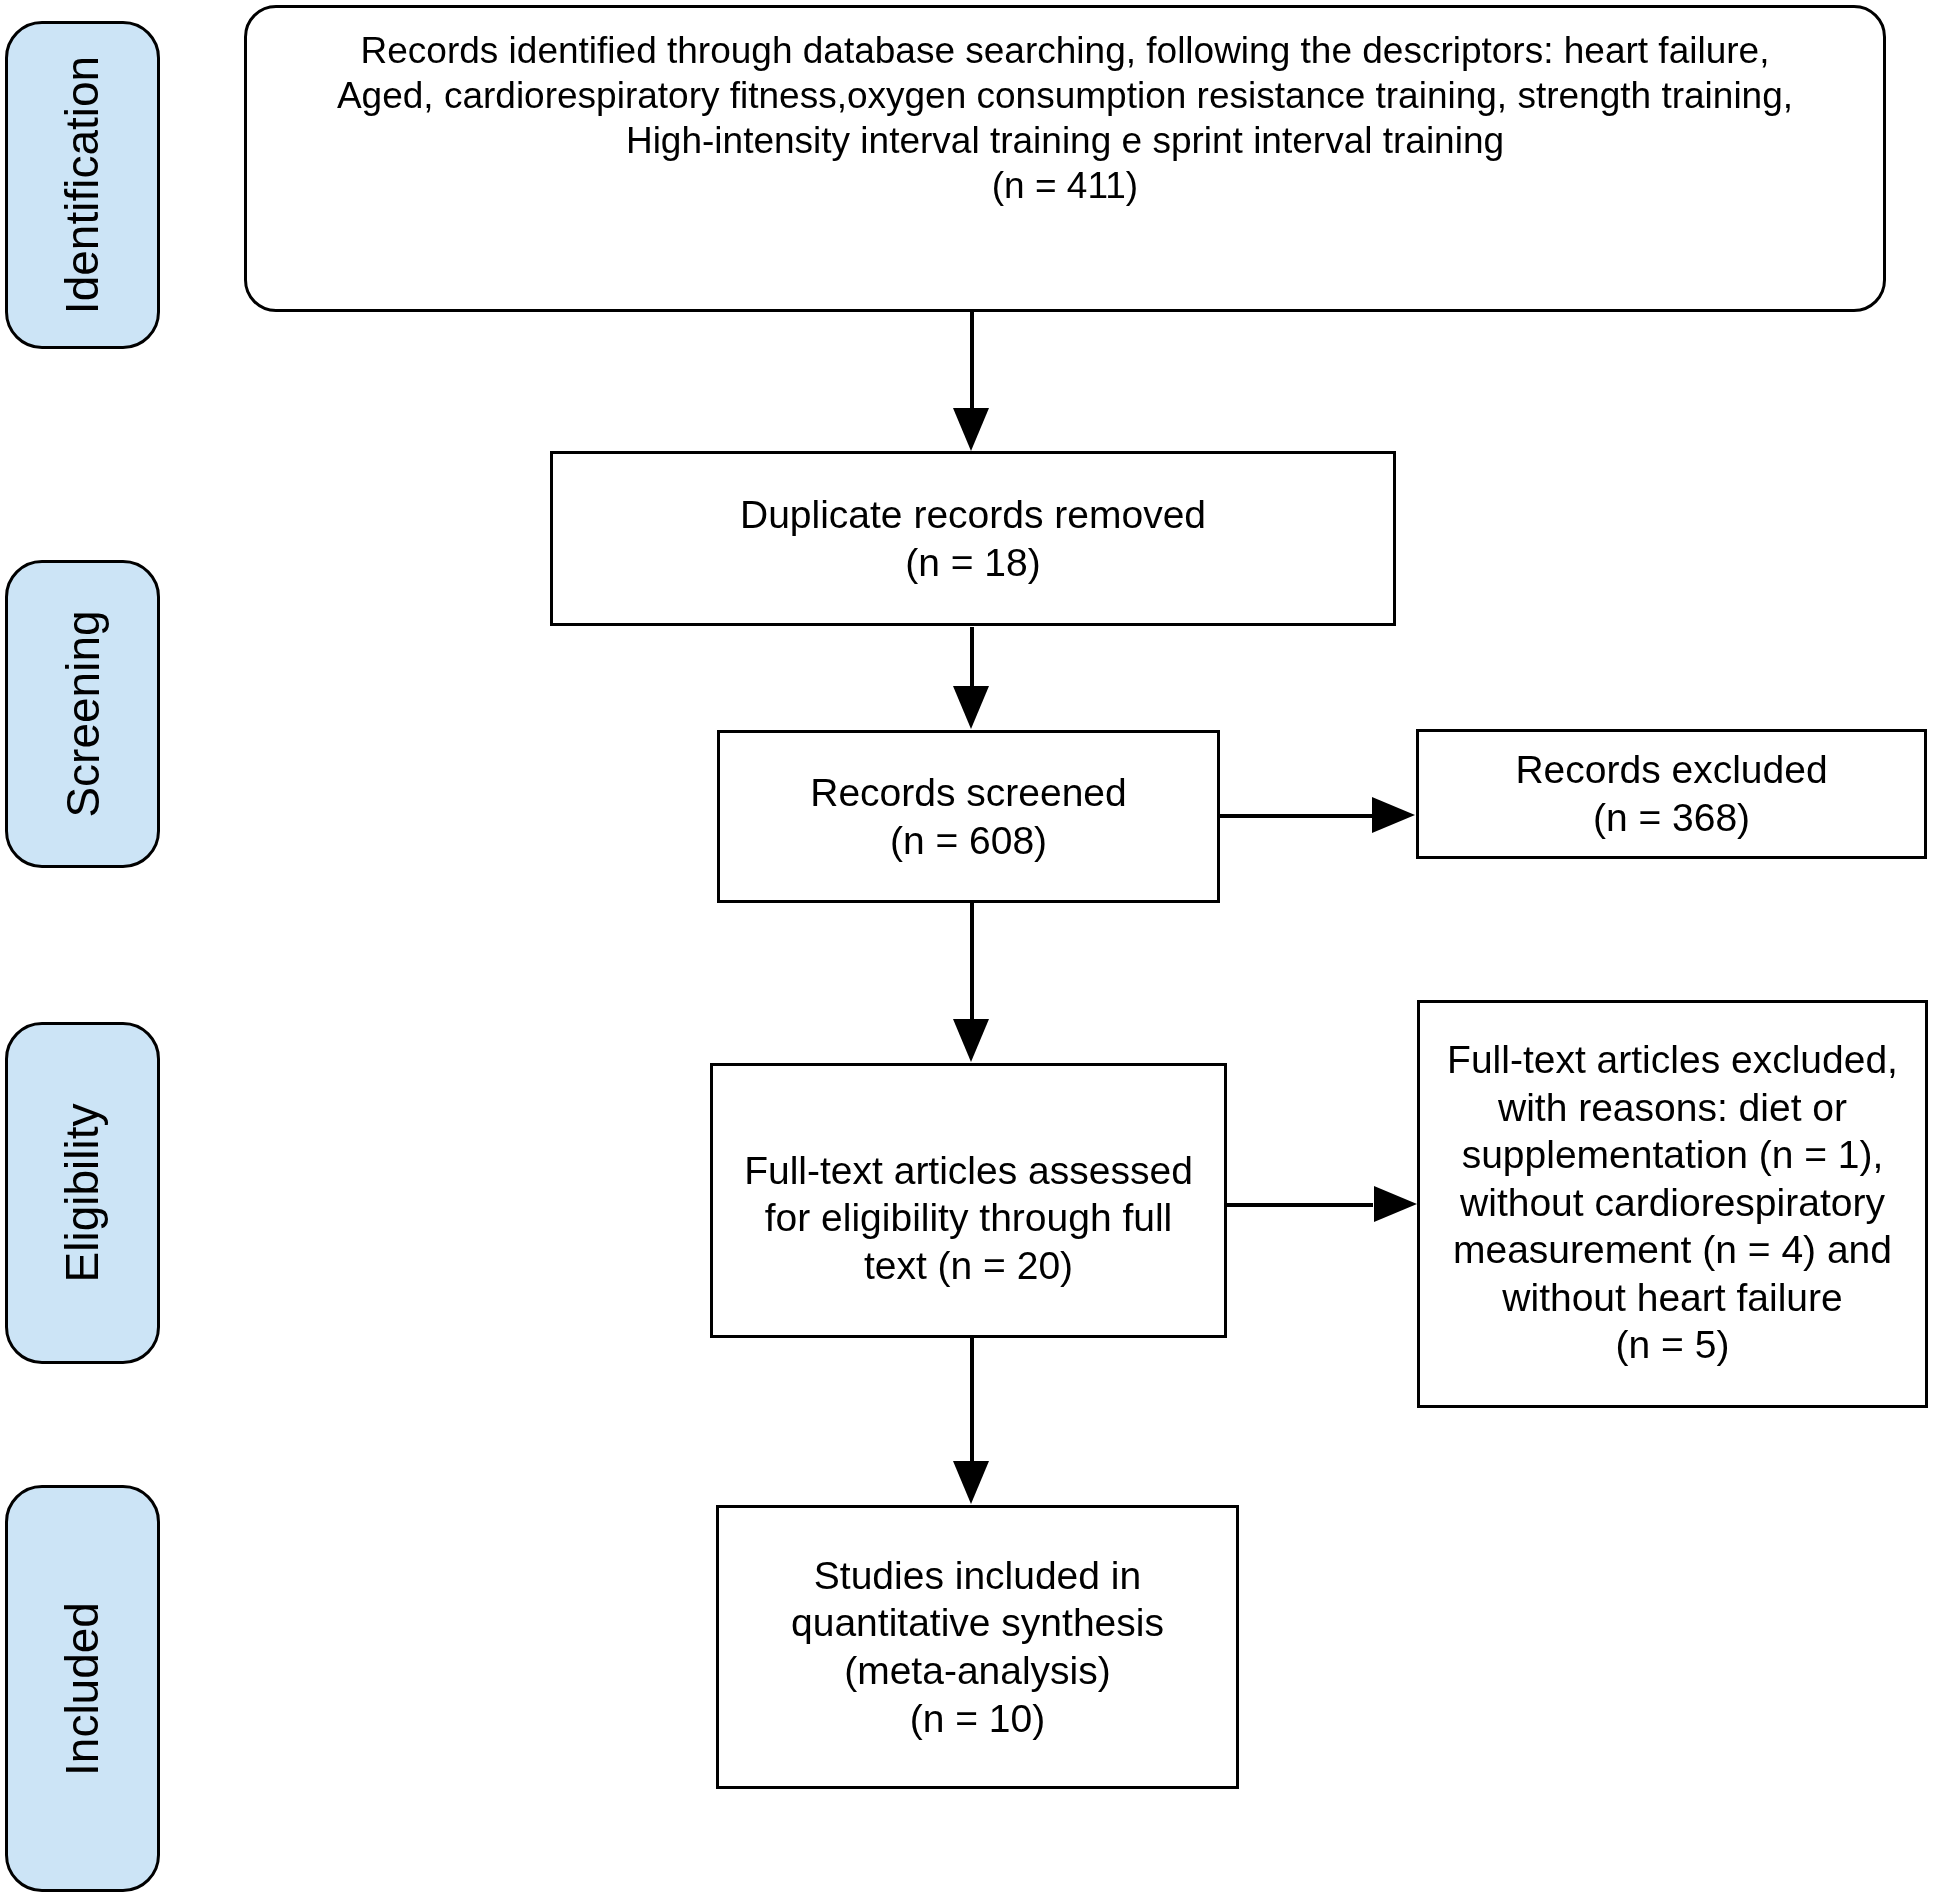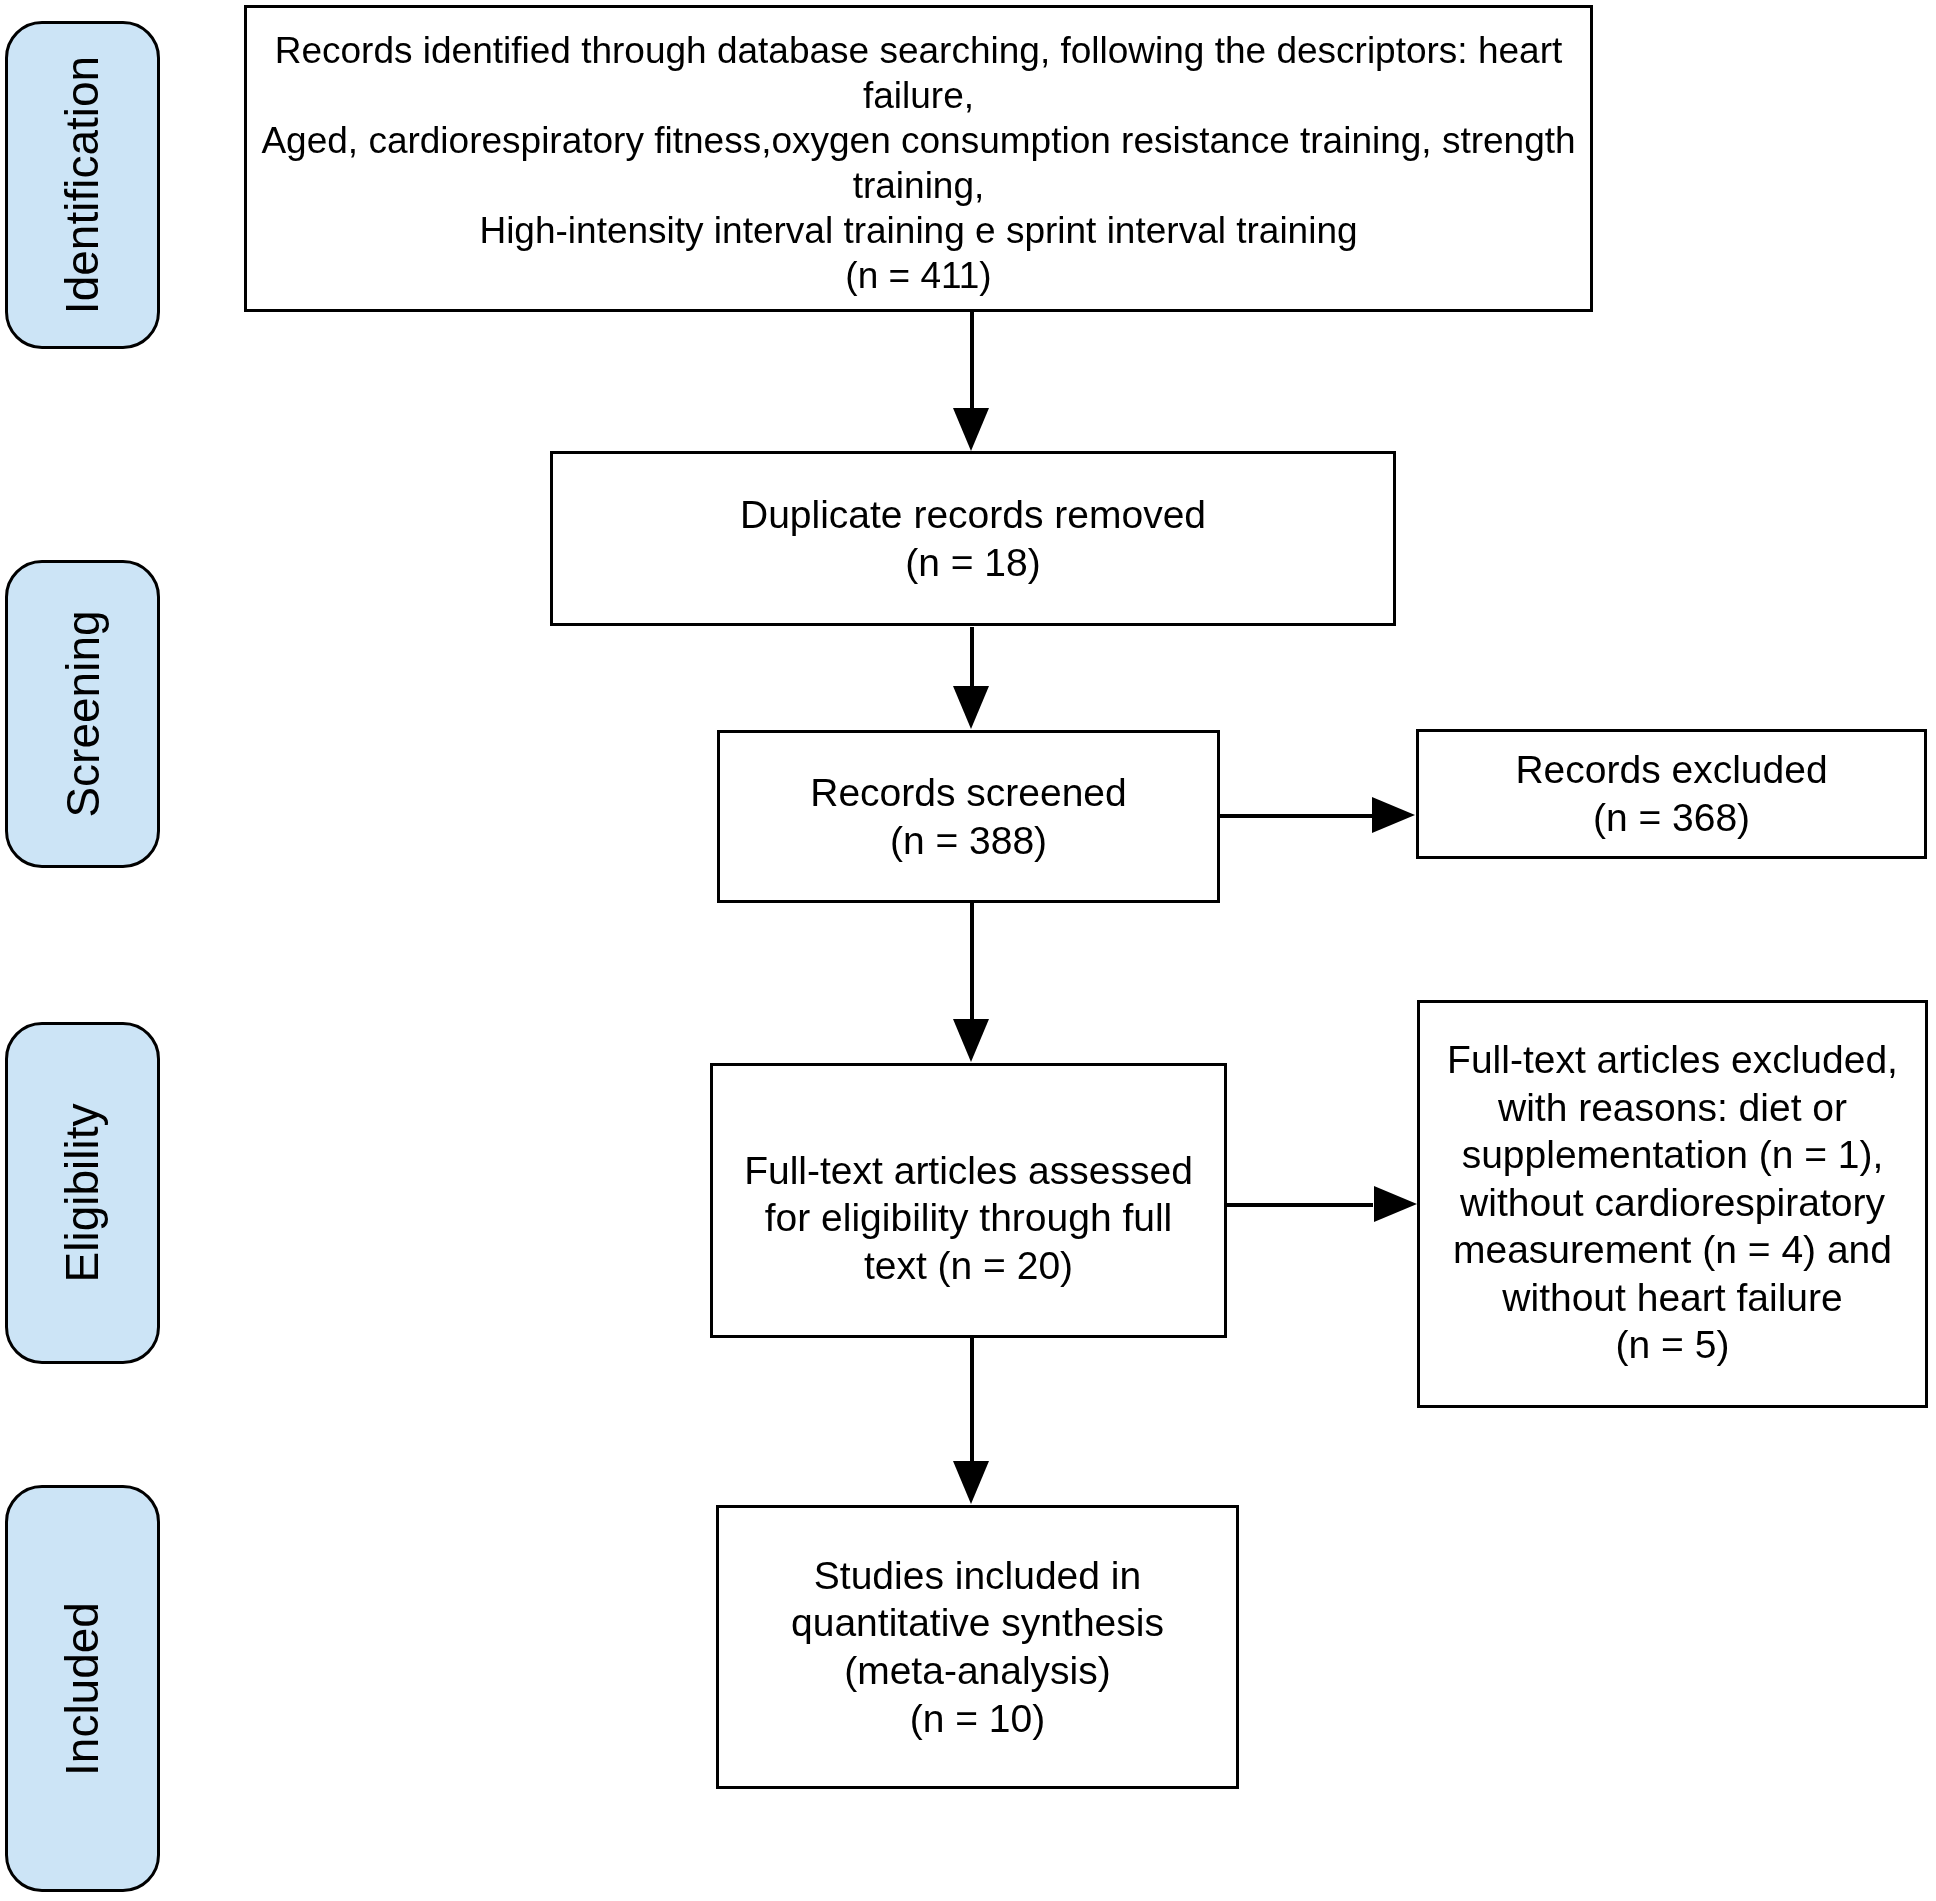--- a/index.html
+++ b/index.html
@@ -72,35 +72,35 @@
   <div class="stage" style="top:560px;height:308px;">
     <span class="stage-text">Screening</span>
   </div>
   <div class="stage" style="top:1022px;height:342px;">
     <span class="stage-text">Eligibility</span>
   </div>
   <div class="stage" style="top:1485px;height:407px;">
     <span class="stage-text">Included</span>
   </div>
 
-  <div class="fbox top-align" id="box-identified" style="left:244px;top:4.6px;width:1349px;height:307px;">
+  <div class="fbox top-align" id="box-identified" style="left:244px;top:4.6px;width:1642px;height:307px;border-radius:32px;">
     <div class="ftext">Records identified through database searching, following the descriptors: heart failure,
 Aged, cardiorespiratory fitness,oxygen consumption resistance training, strength training,
 High-intensity interval training e sprint interval training
 (n = 411)</div>
   </div>
 
   <div class="fbox" id="box-duplicates" style="left:550px;top:451px;width:846px;height:175px;">
     <div class="ftext">Duplicate records removed
 (n = 18)</div>
   </div>
 
   <div class="fbox" id="box-screened" style="left:717px;top:730px;width:503px;height:173px;">
     <div class="ftext">Records screened
-(n = 388)</div>
+(n = 608)</div>
   </div>
 
   <div class="fbox" id="box-excluded" style="left:1416px;top:729px;width:511px;height:130px;">
     <div class="ftext">Records excluded
 (n = 368)</div>
   </div>
 
   <div class="fbox top-align" id="box-fulltext-assessed" style="left:710px;top:1063px;width:517px;height:275px;align-items:center;">
     <div class="ftext">Full-text articles assessed
 for eligibility through full

